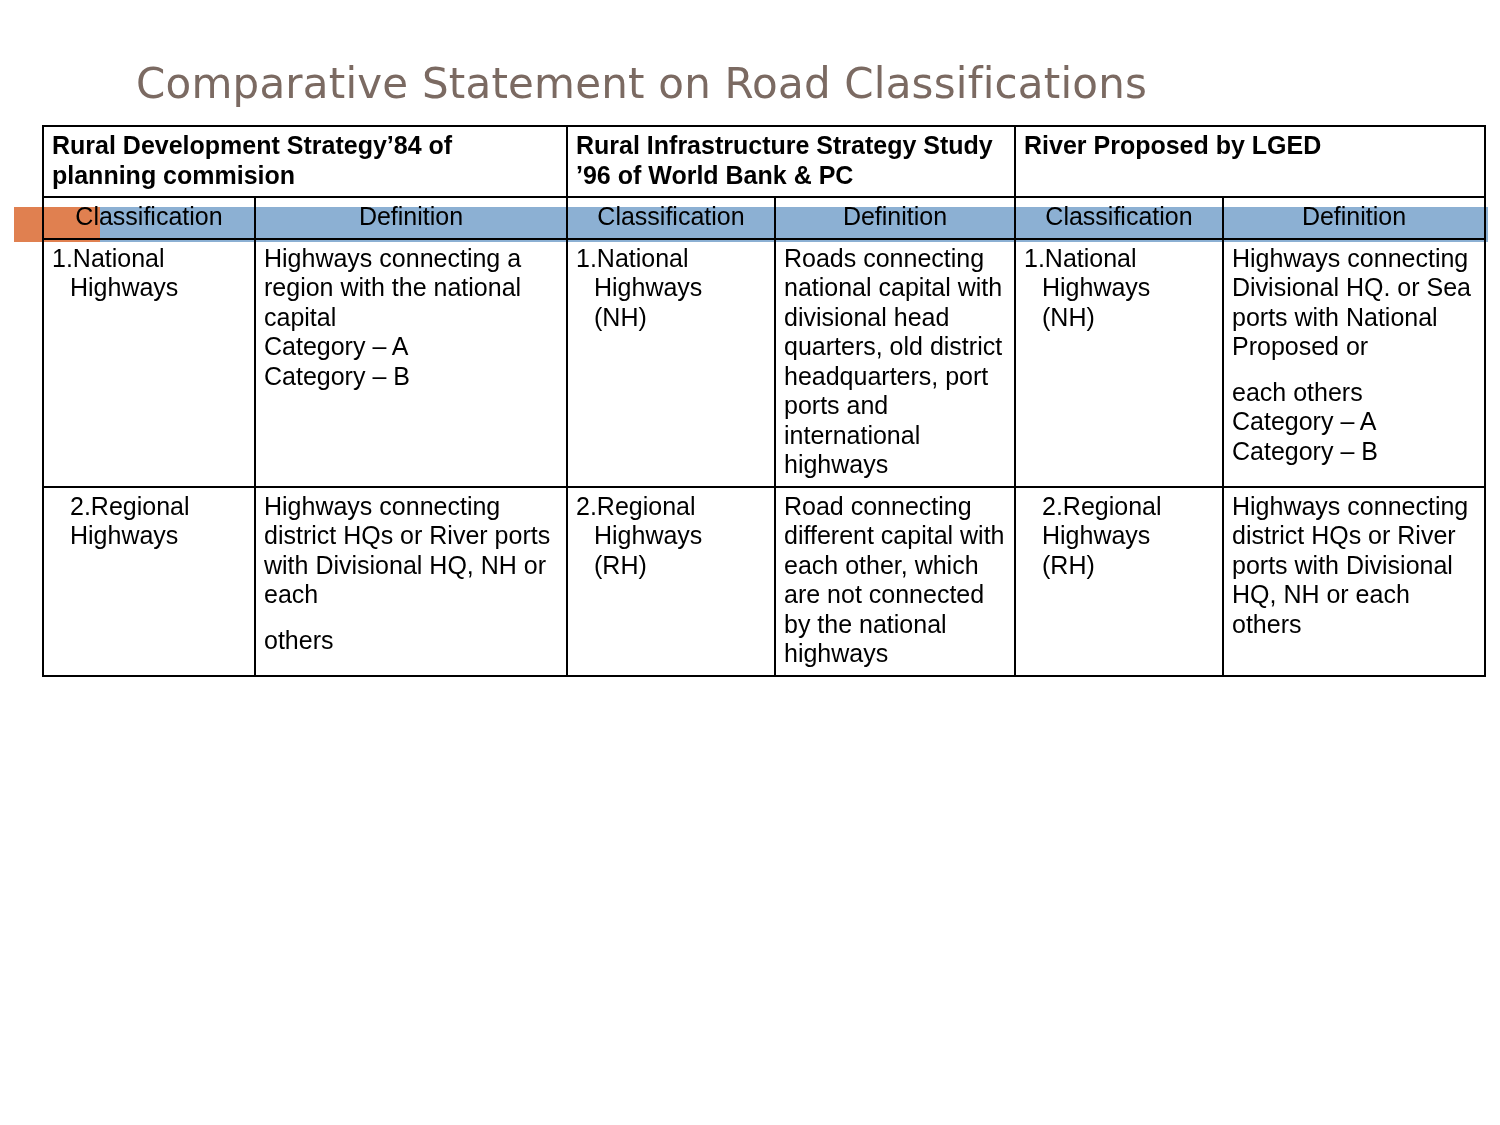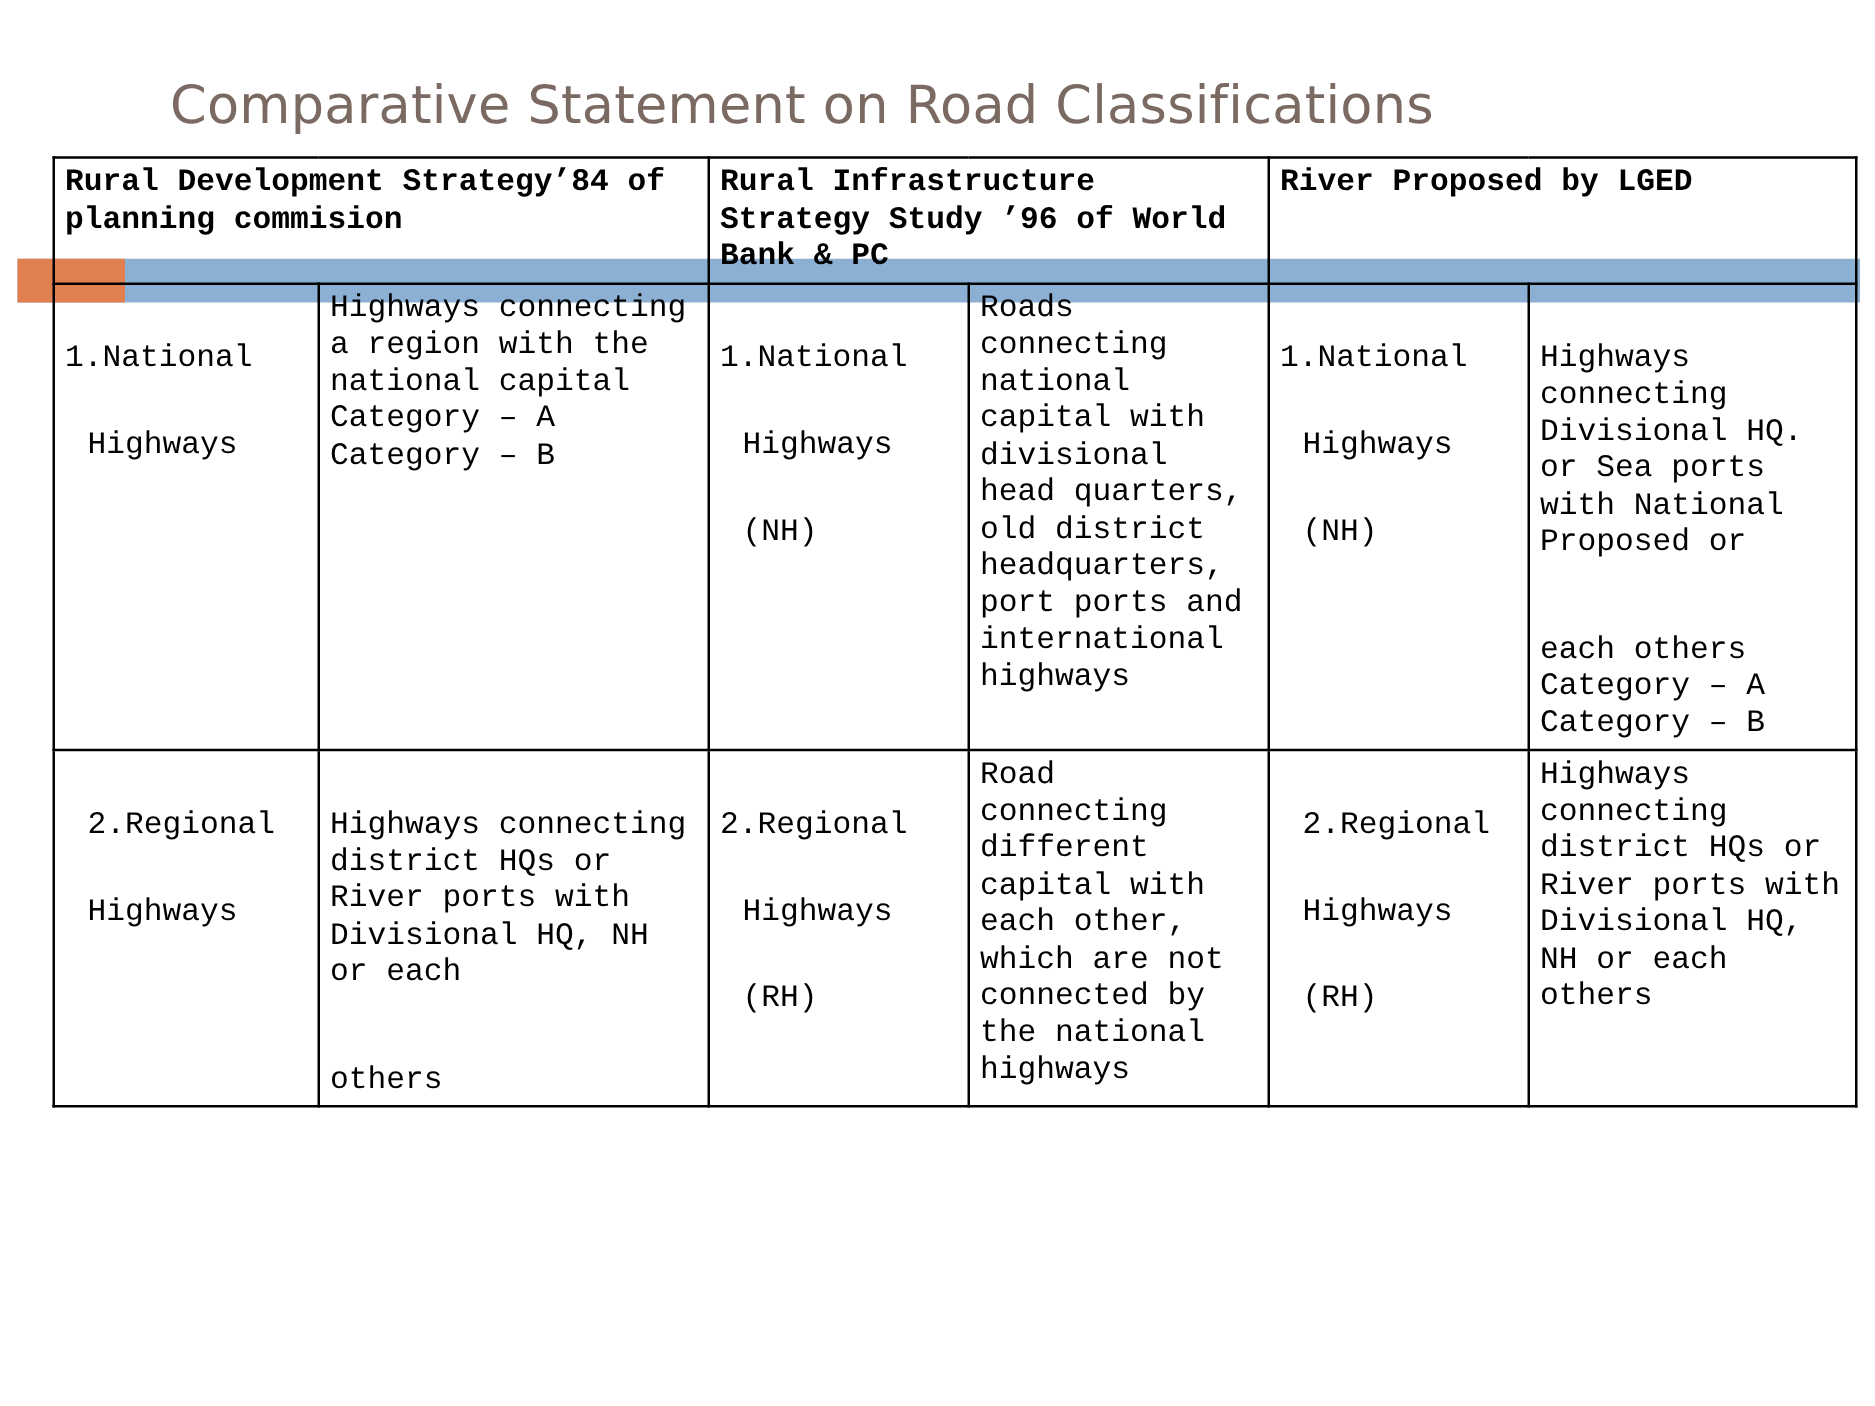--- a/index.html
+++ b/index.html
@@ -41,21 +41,20 @@
     top: 207px;
     width: 86px;
     height: 35px;
     background: #e08050;
   }
   .table-wrap {
     position: absolute;
     left: 42px;
     top: 125px;
     width: 1180px;
-    font-family: Liberation Mono, monospace;
   }
   table.cmp {
     border-collapse: collapse;
     width: 1442px;
     table-layout: fixed;
     background: transparent;
   }
   table.cmp td {
     border: 2px solid #000000;
     vertical-align: top;
@@ -84,21 +83,20 @@
     padding: 12px 10px 14px 10px;
     background: #ffffff;
   }
   td.body {
     background: #ffffff;
     font-size: 25px;
     line-height: 1.22;
   }
   .ind {
     display: block;
-    margin-top: 40px;
   }
   .ind.pad {
     padding-left: 18px;
   }
   .sp {
     display: block;
     height: 16px;
   }
   .nb { white-space: pre-wrap; }
   
@@ -125,20 +123,28 @@
         <col class="c3">
         <col class="c4">
         <col class="c5">
         <col class="c6">
     </colgroup>
     <tbody>
       <tr>
         <td class="hdr" colspan="2">Rural Development Strategy’84 of planning commision</td>
         <td class="hdr" colspan="2">Rural Infrastructure Strategy Study ’96 of World Bank &amp; PC</td>
         <td class="hdr" colspan="2">River Proposed by LGED</td>
+      </tr>
+      <tr>
+        <td class="subhdr">Classification</td>
+        <td class="subhdr">Definition</td>
+        <td class="subhdr">Classification</td>
+        <td class="subhdr">Definition</td>
+        <td class="subhdr">Classification</td>
+        <td class="subhdr">Definition</td>
       </tr>
 
       <tr>
         <td class="body">
           <span class="ind">1.National</span>
           <span class="ind pad">Highways</span>
         </td>
         <td class="body nb">Highways connecting a region with the national capital
 Category – A
 Category – B</td>

